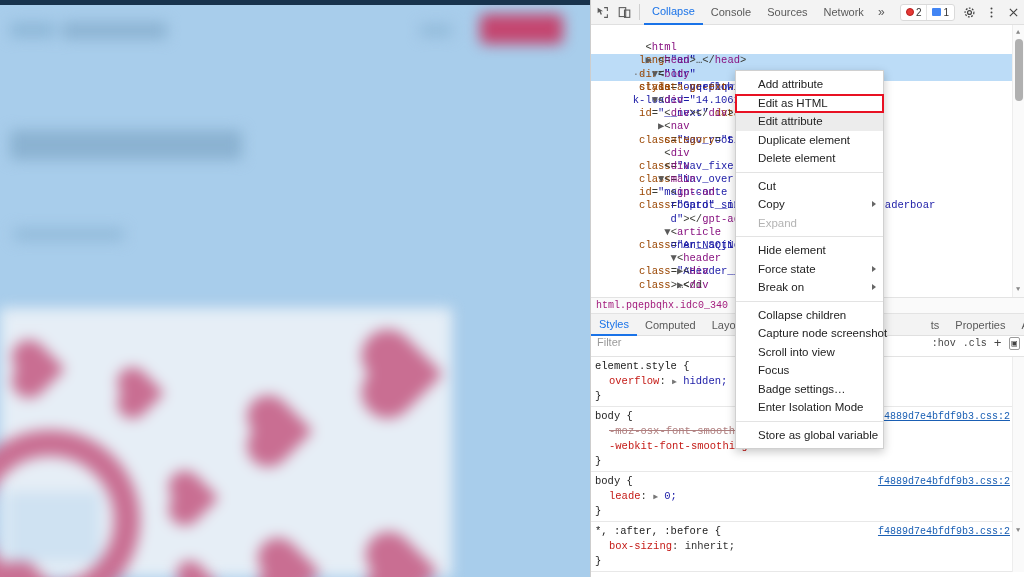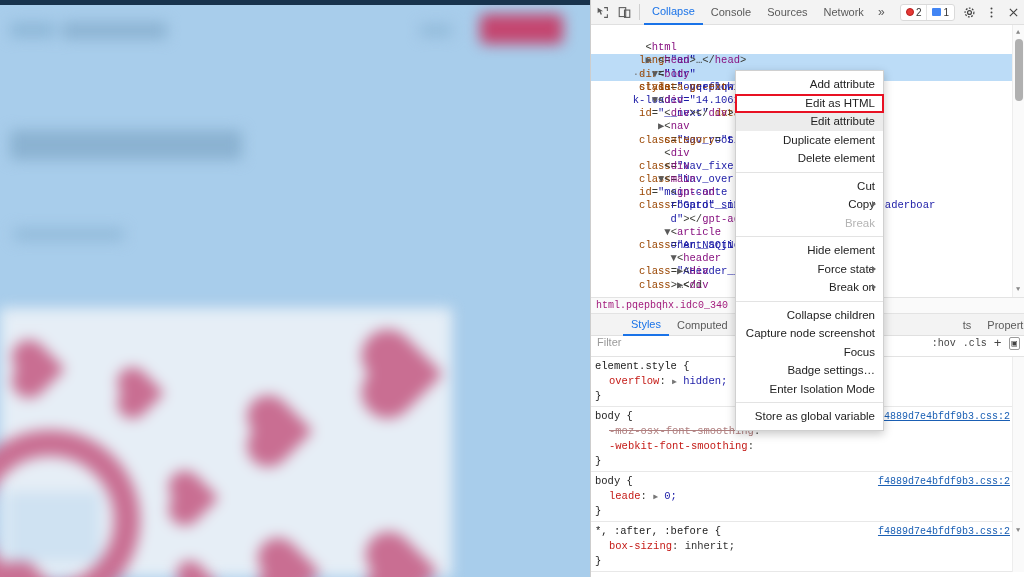--- a/index.html
+++ b/index.html
@@ -144,21 +144,21 @@
   .crumb.plain { color:#7a2aa0; }
 
   
   #styles-tabs {
     height:22px; display:flex; align-items:center;
     border-bottom:1px solid #e0e0e0; background:#f3f3f3;
     font-size:11px; position:relative;
   }
   .st-tab { padding:0 8px; height:22px; display:flex; align-items:center;
     color:#5a5a5a; cursor:pointer; white-space:nowrap; }
-  .st-tab.active { color:#1a73e8; border-bottom:2px solid #1a73e8;margin-left:32px; }
+  .st-tab.active { color:#1a73e8; border-bottom:2px solid #1a73e8; }
 
   
   #filter-bar {
     height:21px; display:flex; align-items:flex-start;
     border-bottom:1px solid #e3e3e3; background:#fff;
     font-size:11px; padding-left:6px; color:#9a9a9a;
   }
   .fb-right { margin-left:auto; display:flex; align-items:center; gap:7px;
     padding-right:4px; font-family:"Liberation Mono",monospace; font-size:10px;
     color:#444; }
@@ -202,21 +202,20 @@
     padding:4px 0;
     z-index:50;
     font-family:"Liberation Sans", sans-serif;
     font-size:11.5px;
     color:#222;
   }
   .ctx-item {
     height:18.5px; display:flex; align-items:center;
     padding-left:22px; padding-right:8px; cursor:pointer; position:relative;
     white-space:nowrap;
-    justify-content:flex-end;
   }
   .ctx-item.disabled { color:#b4b4b4; cursor:default; }
   .ctx-item.highlighted { background:#ececec; }
   .ctx-sep { height:1px; background:#e3e3e3; margin:4px 0; }
   .ctx-sub {
     position:absolute; right:7px; top:50%; transform:translateY(-50%);
     width:0;height:0;border-left:4px solid #666;
     border-top:3.5px solid transparent;border-bottom:3.5px solid transparent;
   }
   #redbox {
@@ -505,21 +504,21 @@
     </div>
     <div class="ctx-sep"></div>
     <div class="ctx-item">
       <span>Cut</span>
     </div>
     <div class="ctx-item">
       <span>Copy</span>
       <span class="ctx-sub"></span>
     </div>
     <div class="ctx-item disabled">
-      <span>Break</span>
+      <span>Expand</span>
     </div>
     <div class="ctx-sep"></div>
     <div class="ctx-item">
       <span>Hide element</span>
     </div>
     <div class="ctx-item">
       <span>Force state</span>
       <span class="ctx-sub"></span>
     </div>
     <div class="ctx-item">
@@ -527,20 +526,23 @@
       <span class="ctx-sub"></span>
     </div>
     <div class="ctx-sep"></div>
     <div class="ctx-item">
       <span>Collapse children</span>
     </div>
     <div class="ctx-item">
       <span>Capture node screenshot</span>
     </div>
     <div class="ctx-item">
+      <span>Scroll into view</span>
+    </div>
+    <div class="ctx-item">
       <span>Focus</span>
     </div>
     <div class="ctx-item">
       <span>Badge settings…</span>
     </div>
     <div class="ctx-item">
       <span>Enter Isolation Mode</span>
     </div>
     <div class="ctx-sep"></div>
     <div class="ctx-item">

